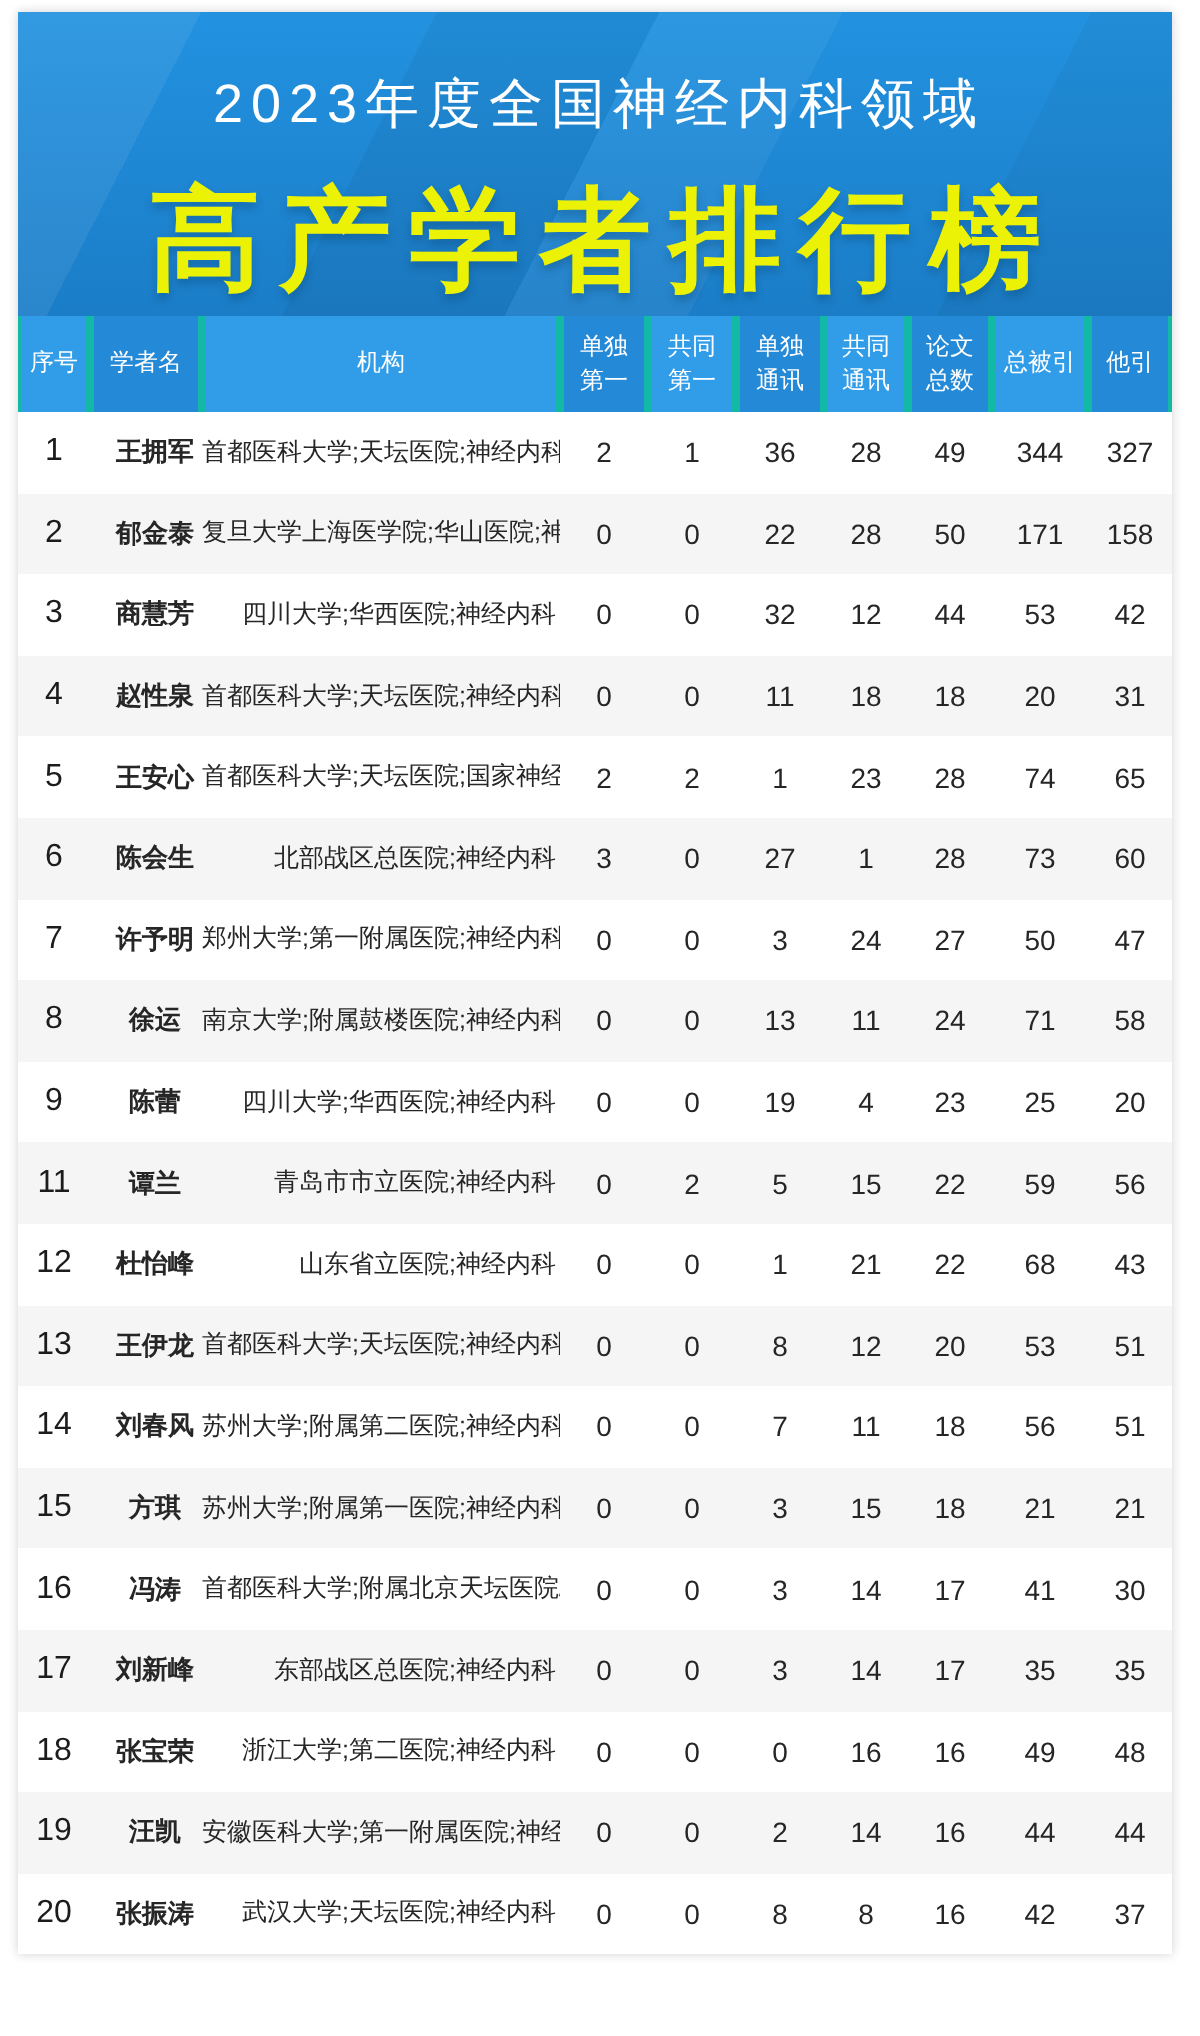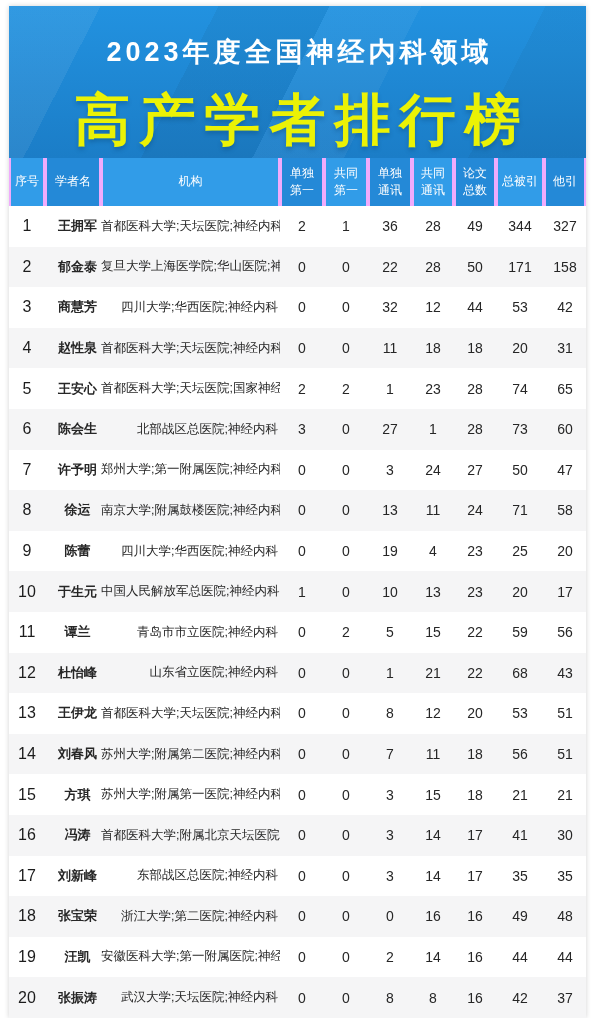--- a/index.html
+++ b/index.html
@@ -21,21 +21,21 @@
       linear-gradient(117deg,
         rgba(255,255,255,0.07) 0 14%,
         rgba(255,255,255,0) 14% 32%,
         rgba(0,0,0,0.05) 32% 49%,
         rgba(255,255,255,0.05) 49% 63%,
         rgba(255,255,255,0) 63% 82%,
         rgba(0,0,0,0.04) 82% 100%),
       linear-gradient(180deg,#2292e0,#1b7dc7);
   }
   .banner-subtitle{
-    color:#ffffff;font-size:27px;font-weight:bold;
+    color:#ffffff;font-size:27px;font-weight:normal;
     letter-spacing:4px;text-indent:4px;white-space:nowrap;margin-top:29px;
   }
   .banner-title{
     color:#ebf205;font-size:56px;font-weight:bold;
     letter-spacing:9px;text-indent:9px;white-space:nowrap;
     text-shadow:0 3px 4px rgba(0,50,90,0.28);
   }
   
   table.ranking{
     width:577px;border-collapse:separate;border-spacing:0;table-layout:fixed;
@@ -44,21 +44,21 @@
   col:nth-child(2){width:56px}
   col:nth-child(3){width:179px}
   col:nth-child(4){width:44px}
   col:nth-child(5){width:44px}
   col:nth-child(6){width:44px}
   col:nth-child(7){width:42px}
   col:nth-child(8){width:42px}
   col:nth-child(9){width:48px}
   col:nth-child(10){width:42px}
 
-  thead tr{height:48px;background:#f0abfc;padding-left:16px;}
+  thead tr{height:48px;background:#14b8a6;padding-left:16px;}
   th{
     font-weight:normal;color:#ffffff;font-size:12px;line-height:1.45;
     white-space:pre-line;vertical-align:middle;text-align:center;
     padding:0 2px;background-clip:content-box;
   }
   th.light{background-color:#319ce8;}
   th.dark{background-color:#2489d7;}
 
   tbody td{
     height:40.6px;color:#262626;text-align:center;
@@ -217,32 +217,20 @@
           <td class="col-institution">四川大学;华西医院;神经内科</td>
           <td class="col-solo_first">0</td>
           <td class="col-co_first">0</td>
           <td class="col-solo_corresponding">19</td>
           <td class="col-co_corresponding">4</td>
           <td class="col-total_papers">23</td>
           <td class="col-total_citations">25</td>
           <td class="col-other_citations">20</td>
         </tr>
         <tr>
-          <td class="col-rank">10</td>
-          <td class="col-scholar">于生元</td>
-          <td class="col-institution">中国人民解放军总医院;神经内科</td>
-          <td class="col-solo_first">1</td>
-          <td class="col-co_first">0</td>
-          <td class="col-solo_corresponding">10</td>
-          <td class="col-co_corresponding">13</td>
-          <td class="col-total_papers">23</td>
-          <td class="col-total_citations">20</td>
-          <td class="col-other_citations">17</td>
-        </tr>
-        <tr>
           <td class="col-rank">11</td>
           <td class="col-scholar">谭兰</td>
           <td class="col-institution">青岛市市立医院;神经内科</td>
           <td class="col-solo_first">0</td>
           <td class="col-co_first">2</td>
           <td class="col-solo_corresponding">5</td>
           <td class="col-co_corresponding">15</td>
           <td class="col-total_papers">22</td>
           <td class="col-total_citations">59</td>
           <td class="col-other_citations">56</td>

